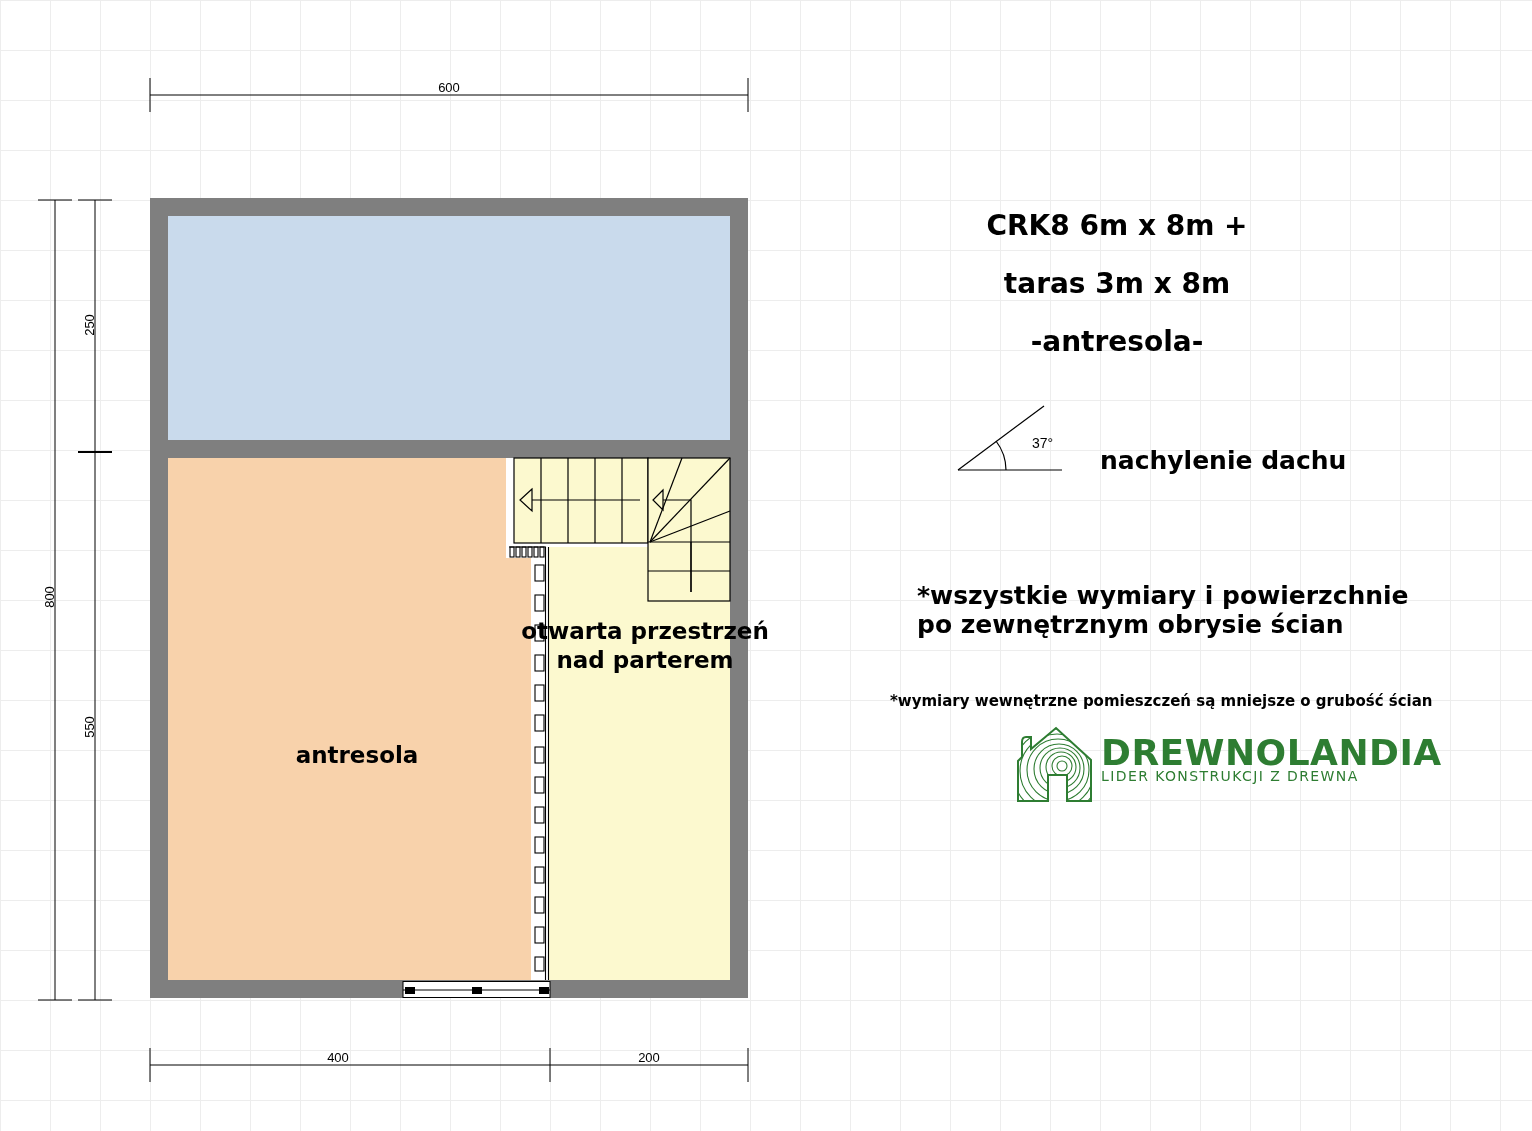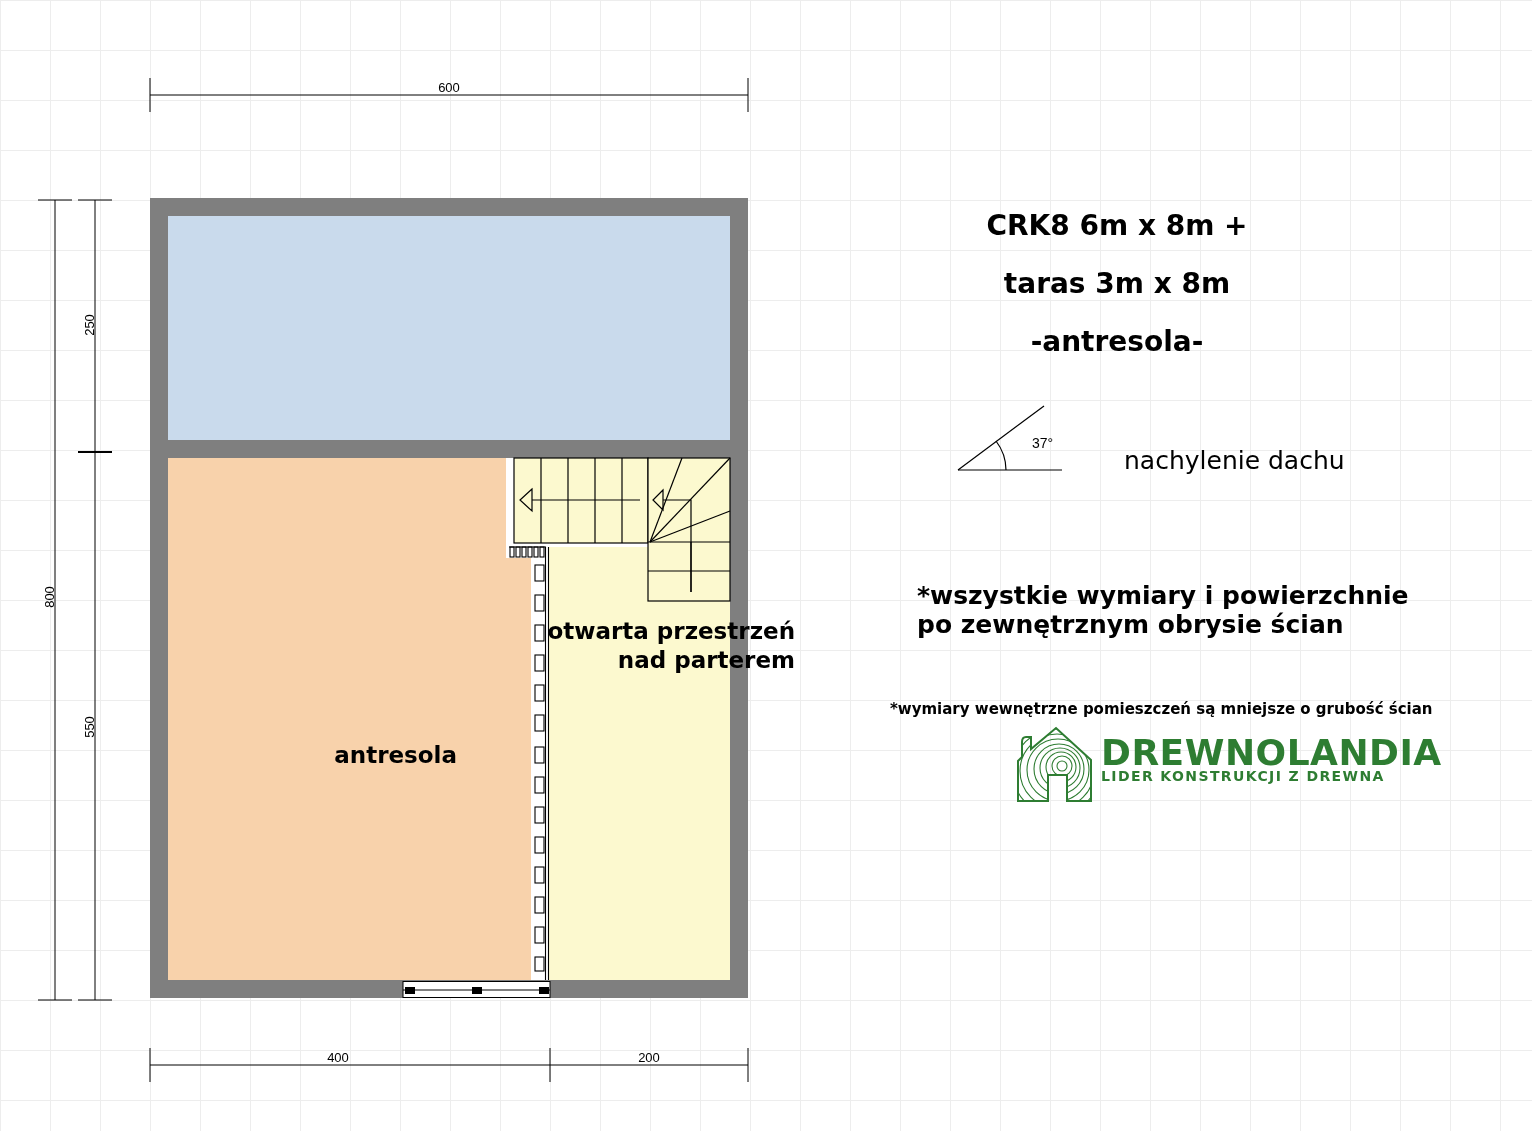--- a/index.html
+++ b/index.html
@@ -20,30 +20,30 @@
       linear-gradient(to bottom, var(--c-grid) 1px, transparent 1px);
     background-size:50px 50px;
   }
   .plan-svg{position:absolute;left:0;top:0;}
   .abs{position:absolute;}
   .dim{
     font-family:"Liberation Sans",sans-serif;font-size:13px;color:#000;
     text-align:center;white-space:nowrap;
   }
   .dim.rot{transform:translate(-50%,-50%) rotate(-90deg);transform-origin:center center;}
-  .room-label{font-weight:bold;color:#000;text-align:right;white-space:nowrap;}
+  .room-label{font-weight:bold;color:#000;text-align:center;white-space:nowrap;}
   .title{
     font-size:28px;font-weight:bold;color:#000;line-height:58px;
     text-align:center;white-space:nowrap;
   }
-  .roof-label{font-size:25px;font-weight:normal;color:#000;text-align:right;white-space:nowrap;padding-left:24px;}
+  .roof-label{font-size:25px;font-weight:bold;color:#000;text-align:right;white-space:nowrap;}
   .notes{font-size:25px;font-weight:bold;color:#000;line-height:29px;text-align:left;white-space:nowrap;}
-  .note-small{font-size:15px;font-weight:bold;color:#000;white-space:nowrap;margin-top:8px;}
+  .note-small{font-size:15px;font-weight:bold;color:#000;white-space:nowrap;}
   .brand-name{font-size:36px;font-weight:bold;color:var(--c-logo);letter-spacing:0.5px;white-space:nowrap;line-height:26px;}
-  .brand-tagline{font-size:14px;font-weight:bold;color:var(--c-logo);letter-spacing:1.4px;white-space:nowrap;line-height:15px;margin-top:3px;}
+  .brand-tagline{font-size:14px;font-weight:normal;color:var(--c-logo);letter-spacing:1.4px;white-space:nowrap;line-height:15px;margin-top:3px;}
   svg text{font-family:"Liberation Sans",sans-serif;}
 </style>
 </head>
 <body>
 
 <div class="canvas">
 
   <svg class="plan-svg" width="1532" height="1131" viewBox="0 0 1532 1131">
 
     <g>

